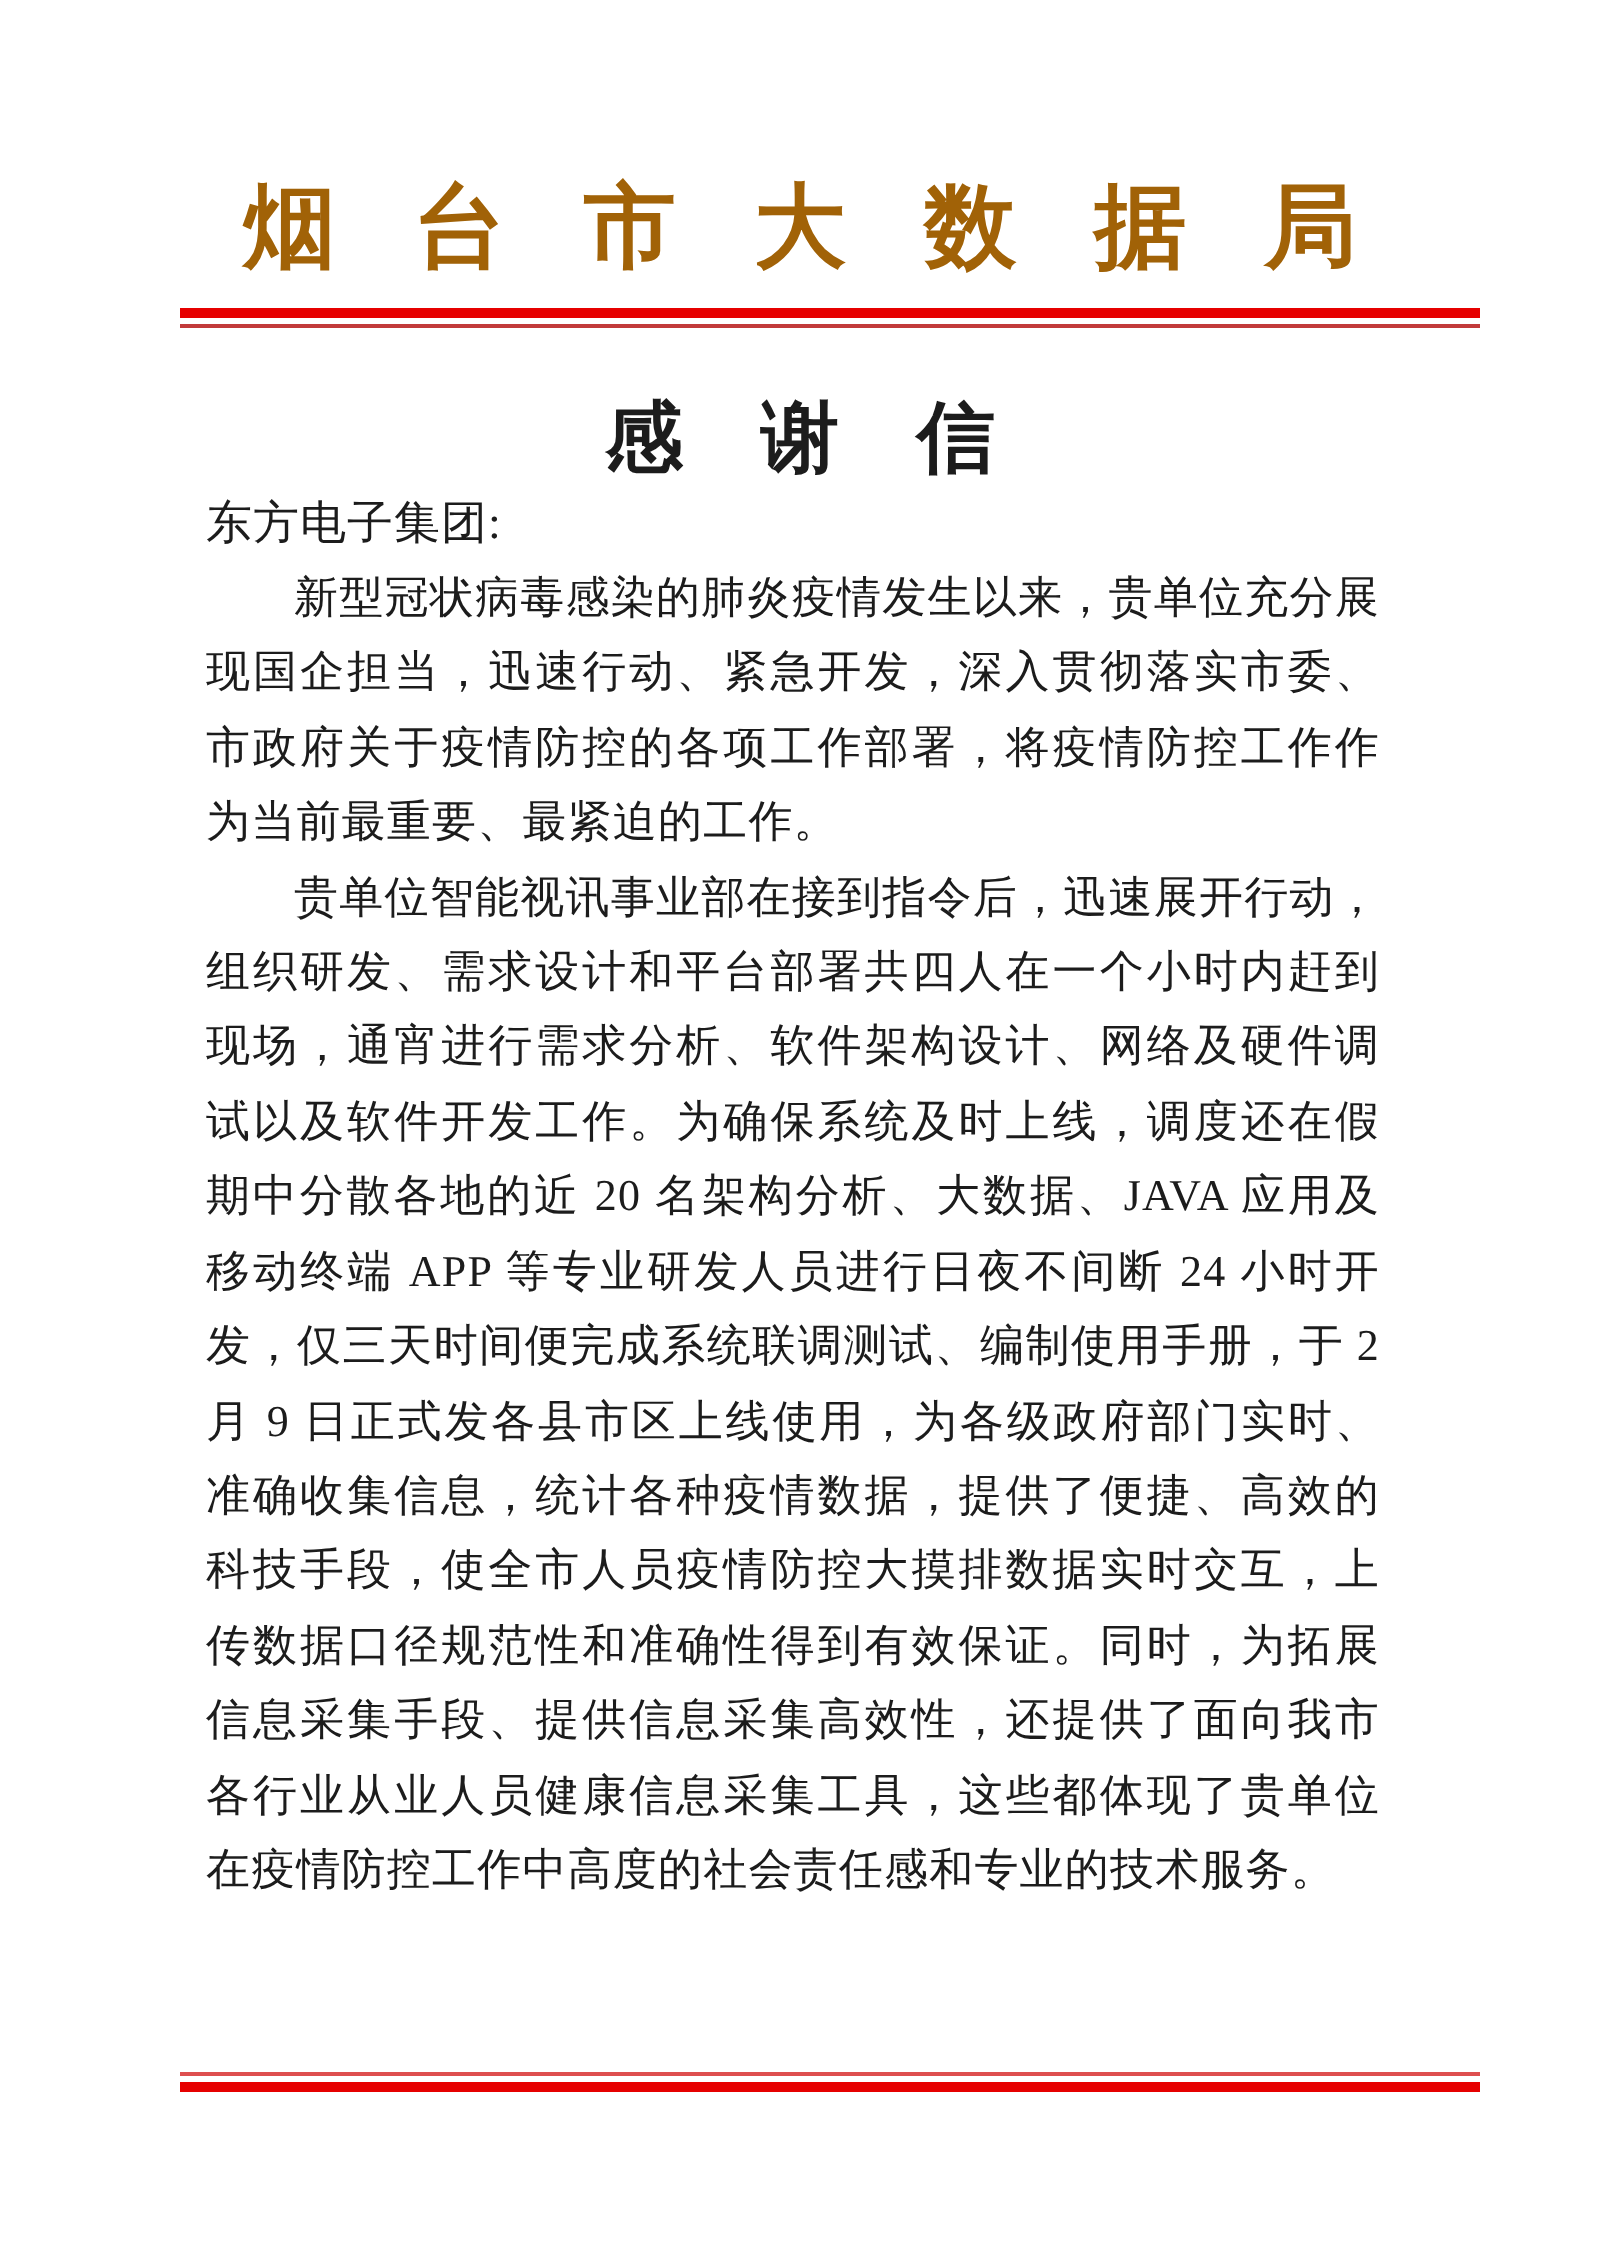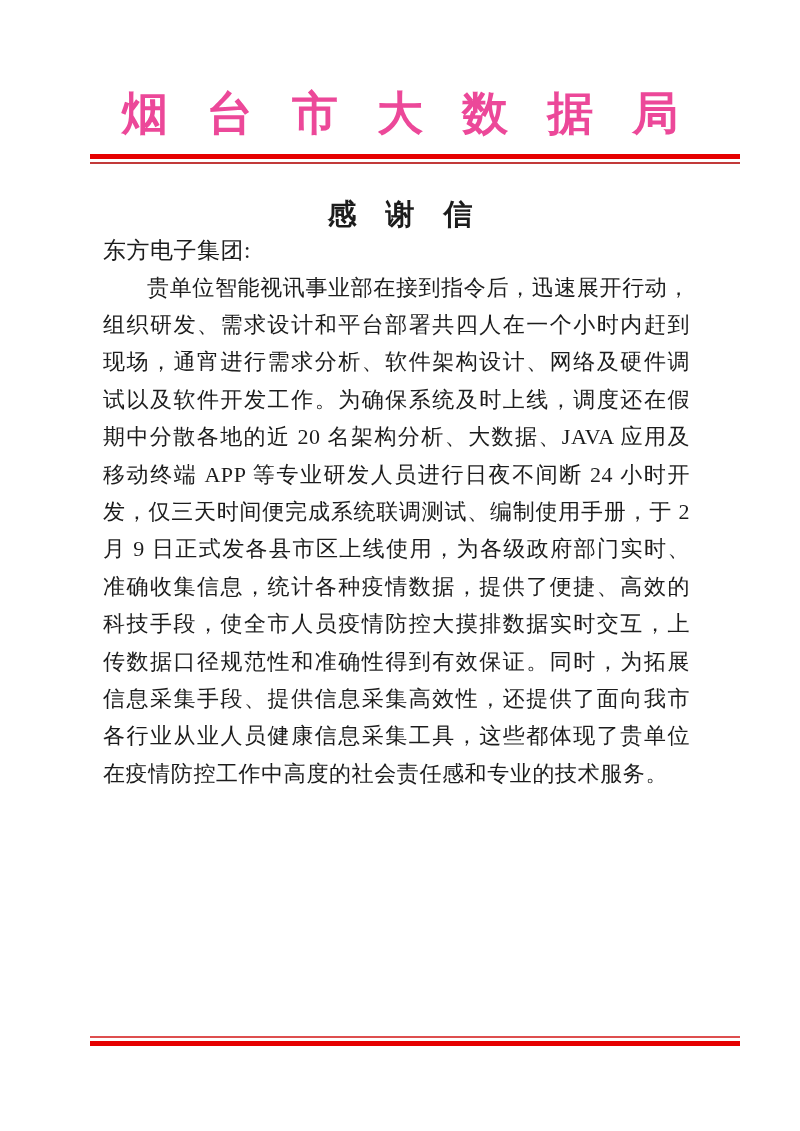--- a/index.html
+++ b/index.html
@@ -12,41 +12,41 @@
     position: relative;
     width: 800px;
     height: 1131px;
     background: #ffffff;
     overflow: hidden;
   }
   
   .letterhead {
     margin-top: 86px;
     text-align: center;
-    color: #ec4899;
+    color: #a16207;
     font-size: 46px;
     font-weight: bold;
     letter-spacing: 0.85em;
     padding-left: 0.85em; 
     line-height: 1.2;
     white-space: nowrap;
   }
   
   .rule-top {
     margin: 13px 60px 0 90px;
   }
   .rule-top .bar-thick { height: 5px; background: #e60000; }
   .rule-top .bar-gap   { height: 3px; background: #ffffff; }
   .rule-top .bar-thin  { height: 2px; background: #c23a3a; }
   
   .doc-title {
     margin-top: 34px;
     text-align: center;
     color: #1c1c1c;
-    font-size: 29px;
+    font-size: 39px;
     font-weight: bold;
     letter-spacing: 1em;
     padding-left: 1em;
     line-height: 1.15;
     white-space: nowrap;
   }
   
   .content {
     padding: 0 110px 0 103px;
     color: #1c1c1c;
@@ -84,20 +84,21 @@
   <div class="rule-top">
     <div class="bar-thick"></div>
     <div class="bar-gap"></div>
     <div class="bar-thin"></div>
   </div>
 
   <h1 class="doc-title">感谢信</h1>
 
   <div class="content">
     <p class="salutation">东方电子集团:</p>
+    <p class="para">新型冠状病毒感染的肺炎疫情发生以来，贵单位充分展现国企担当，迅速行动、紧急开发，深入贯彻落实市委、市政府关于疫情防控的各项工作部署，将疫情防控工作作为当前最重要、最紧迫的工作。</p>
     <p class="para">贵单位智能视讯事业部在接到指令后，迅速展开行动，组织研发、需求设计和平台部署共四人在一个小时内赶到现场，通宵进行需求分析、软件架构设计、网络及硬件调试以及软件开发工作。为确保系统及时上线，调度还在假期中分散各地的近 20 名架构分析、大数据、JAVA 应用及移动终端 APP 等专业研发人员进行日夜不间断 24 小时开发，仅三天时间便完成系统联调测试、编制使用手册，于 2 月 9 日正式发各县市区上线使用，为各级政府部门实时、准确收集信息，统计各种疫情数据，提供了便捷、高效的科技手段，使全市人员疫情防控大摸排数据实时交互，上传数据口径规范性和准确性得到有效保证。同时，为拓展信息采集手段、提供信息采集高效性，还提供了面向我市各行业从业人员健康信息采集工具，这些都体现了贵单位在疫情防控工作中高度的社会责任感和专业的技术服务。</p>
   </div>
 
   <div class="rule-bottom">
     <div class="bar-thin"></div>
     <div class="bar-gap"></div>
     <div class="bar-thick"></div>
   </div>
 
 </div>

